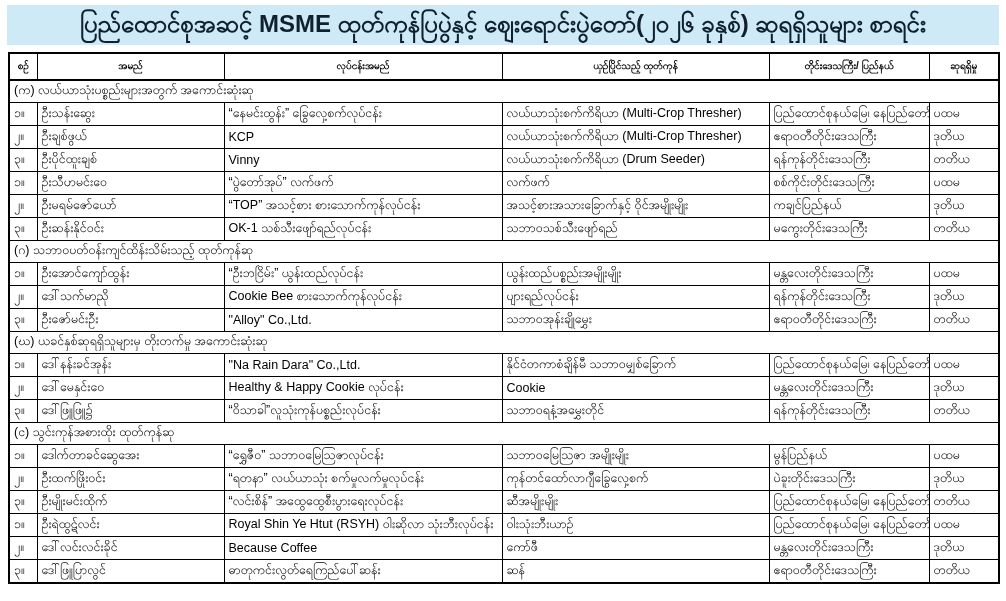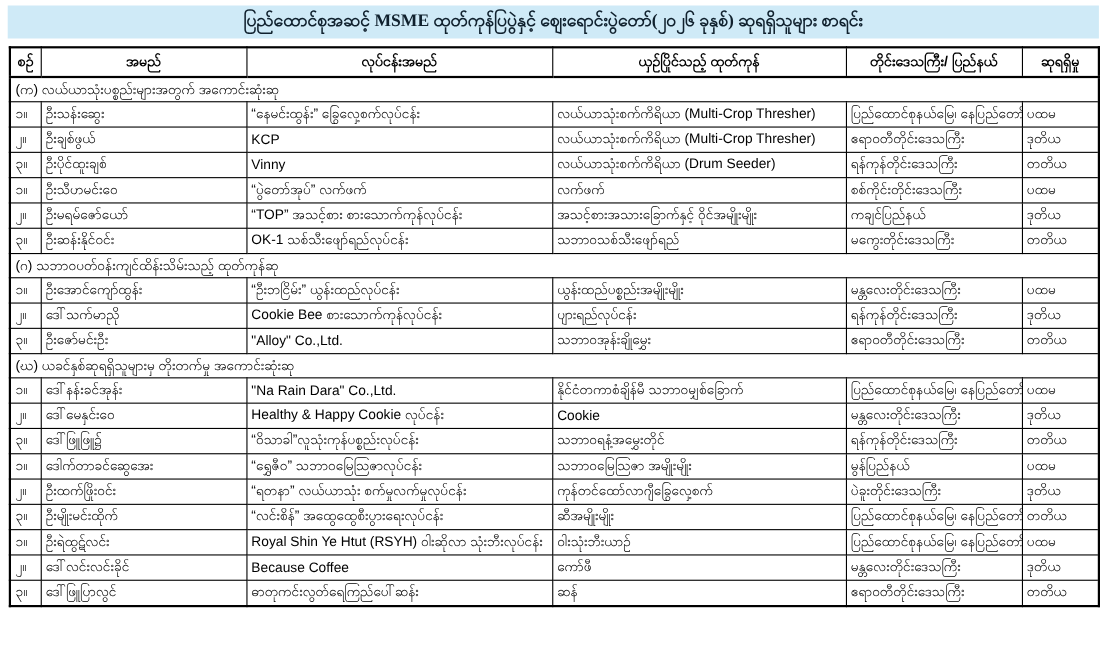--- a/index.html
+++ b/index.html
@@ -12,24 +12,23 @@
     width: 1006px;
     height: 601px;
     overflow: hidden;
   }
   .title-bar {
     margin: 5px 7px 7px 7px;
     background: #cfeaf7;
     text-align: center;
     padding: 5px 0 6px 0;
     font-weight: bold;
-    font-size: 16px;
+    font-size: 24px;
     color: #10212e;
     line-height: 1.2;
-    font-family: Liberation Serif, serif;
   }
   table.awards {
     border-collapse: collapse;
     margin-left: 8px;
     width: 990px;
     table-layout: fixed;
     border: 2px solid #000;
   }
   .awards th, .awards td {
     border: 1px solid #000;
@@ -38,21 +37,21 @@
     color: #000;
     overflow: hidden;
     white-space: nowrap;
     text-align: left;
     vertical-align: middle;
   }
   .awards th {
     font-weight: bold;
     text-align: center;
     height: 23px;
-    font-size: 13px;
+    font-size: 10px;
     border-bottom: 2px solid #000;
     margin-left: 21px;
   }
   .awards td { height: 20px; }
   .awards tr.section-row td {
     font-weight: normal;
     height: 19px;
   }
 </style>
 </head>
@@ -178,20 +177,23 @@
         <td>ဒုတိယ</td>
       </tr>
       <tr>
         <td>၃။</td>
         <td>ဒေါ်ဖြူဖြူ၌</td>
         <td>“ဝိသာခါ”လူသုံးကုန်ပစ္စည်းလုပ်ငန်း</td>
         <td>သဘာဝရနံ့အမွှေးတိုင်</td>
         <td>ရန်ကုန်တိုင်းဒေသကြီး</td>
         <td>တတိယ</td>
       </tr>
+      <tr class="section-row">
+        <td colspan="6">(င) သွင်းကုန်အစားထိုး ထုတ်ကုန်ဆု</td>
+      </tr>
       <tr>
         <td>၁။</td>
         <td>ဒေါက်တာခင်ဆွေအေး</td>
         <td>“ရွှေဇီဝ” သဘာဝမြေသြဇာလုပ်ငန်း</td>
         <td>သဘာဝမြေသြဇာ အမျိုးမျိုး</td>
         <td>မွန်ပြည်နယ်</td>
         <td>ပထမ</td>
       </tr>
       <tr>
         <td>၂။</td>

